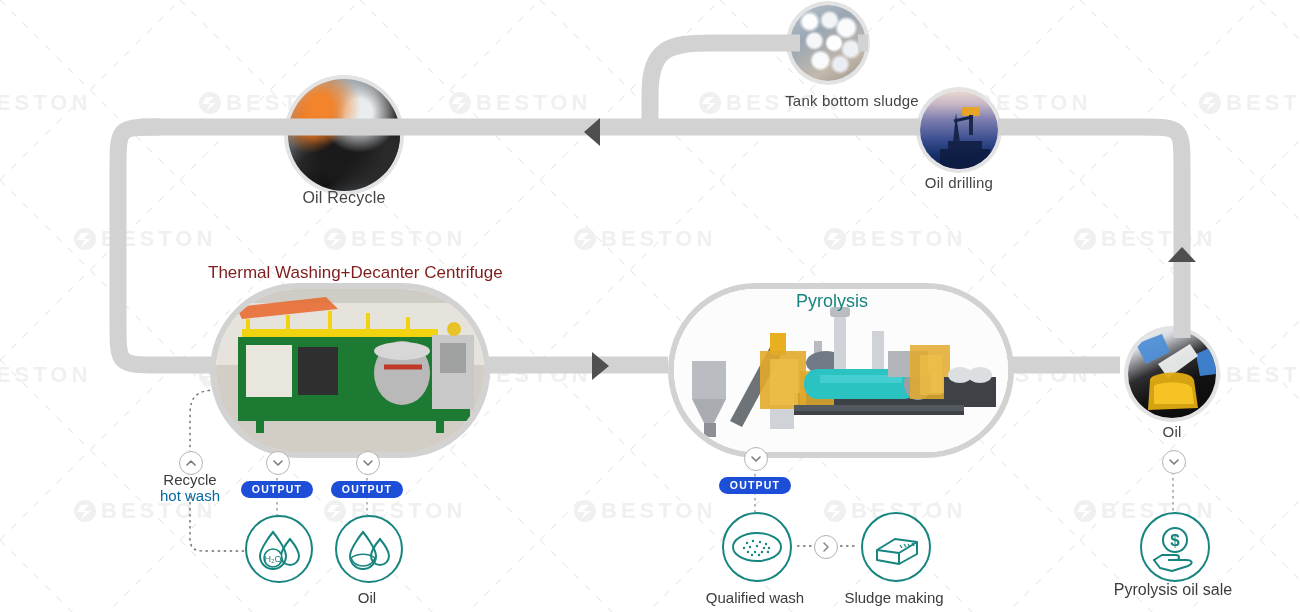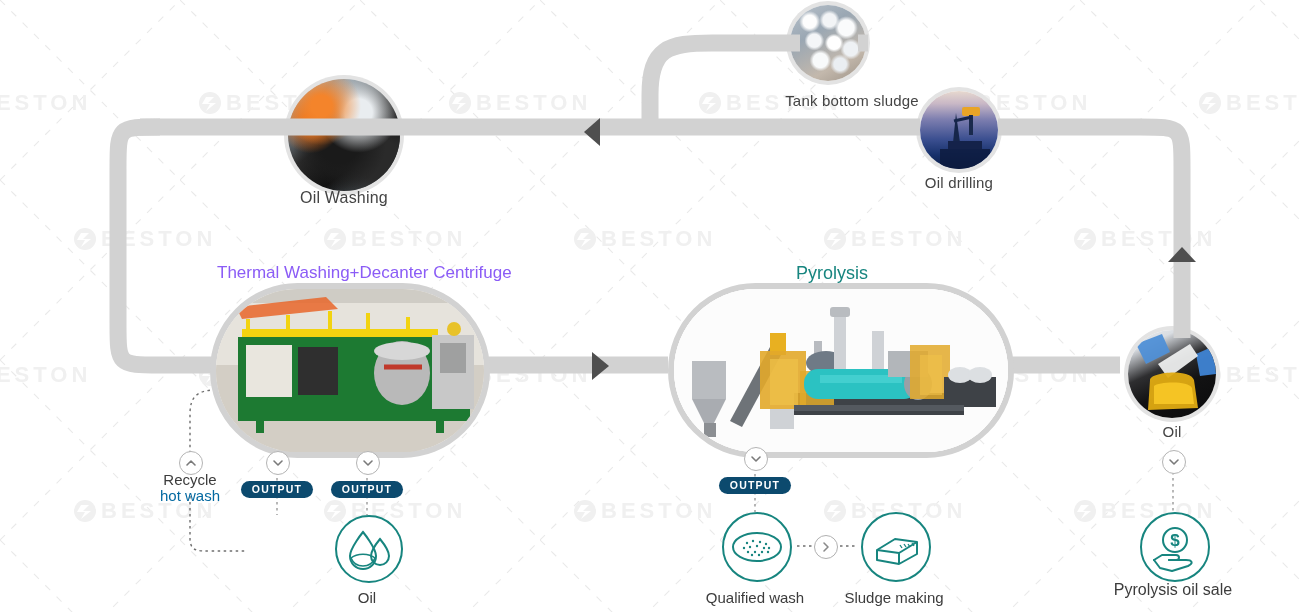--- a/index.html
+++ b/index.html
@@ -31,33 +31,33 @@
   
   .frame{
     position:absolute;border:6px solid #d2d2d2;border-radius:90px;
     background:#ffffff;overflow:hidden;z-index:4;
   }
   .frame .photoin{position:absolute;inset:0;}
 
   .sect-title{
     position:absolute;font-size:17px;white-space:nowrap;z-index:5;
   }
-  .sect-title.teal{color:#17857f;font-size:18px;}
+  .sect-title.teal{color:#17857f;font-size:18px;margin-top:28px;}
 
   
   .chev{
     position:absolute;width:22px;height:22px;border-radius:50%;
     border:1.4px solid #b4b4b4;background:#fff;z-index:5;
   }
   .chev svg{position:absolute;left:0;top:0;}
 
   
   .pill{
     position:absolute;height:17px;line-height:17px;border-radius:9px;
-    background:#0c4a6e;color:#fff;font-size:10.5px;font-weight:bold;
+    background:#1d4ed8;color:#fff;font-size:10.5px;font-weight:bold;
     letter-spacing:1.2px;text-align:center;padding:0 10px;z-index:5;
     white-space:nowrap;
   }
 
   
   .tcircle{
     position:absolute;border-radius:50%;border:2px solid #17857f;
     background:#fff;z-index:5;
   }
   .tcircle svg{position:absolute;left:0;top:0;}
@@ -273,21 +273,21 @@
 
   <div class="photo" style="left:288px;top:79px;width:112px;height:112px;">
     <div class="inner" style="background:
         radial-gradient(circle at 30% 24%, #f4842b 0 9%, rgba(244,132,43,0) 34%),
         radial-gradient(circle at 20% 38%, #e8701a 0 6%, rgba(232,112,26,0) 28%),
         radial-gradient(circle at 63% 30%, #e9edf0 0 13%, rgba(233,237,240,0) 38%),
         radial-gradient(circle at 46% 58%, #1a1a1a 0 22%, rgba(26,26,26,0) 52%),
         radial-gradient(circle at 78% 70%, #2a2a2a 0 18%, rgba(42,42,42,0) 46%),
         linear-gradient(145deg,#cdd6dc 0%,#8d9aa3 22%,#2a2a2a 48%,#111 70%,#6f7d86 100%);"></div>
   </div>
-  <div class="cap big" style="left:244px;top:189px;width:200px;">Oil Washing</div>
+  <div class="cap big" style="left:244px;top:189px;width:200px;">Oil Recycle</div>
 
   <div class="photo" style="left:790px;top:5px;width:76px;height:76px;">
     <div class="inner" style="background:
         radial-gradient(circle at 26% 22%, #fdfdfd 0 8%, rgba(253,253,253,0) 13%),
         radial-gradient(circle at 52% 20%, #f2f4f6 0 9%, rgba(242,244,246,0) 14%),
         radial-gradient(circle at 74% 30%, #fafbfc 0 10%, rgba(250,251,252,0) 15%),
         radial-gradient(circle at 32% 47%, #f4f6f8 0 10%, rgba(244,246,248,0) 15%),
         radial-gradient(circle at 58% 50%, #ffffff 0 11%, rgba(255,255,255,0) 16%),
         radial-gradient(circle at 80% 58%, #eef1f4 0 9%, rgba(238,241,244,0) 14%),
         radial-gradient(circle at 40% 73%, #f8fafb 0 10%, rgba(248,250,251,0) 15%),
@@ -318,21 +318,21 @@
         <path d="M8,14 L34,4 L42,22 L18,34 Z" fill="#4f8fd6" opacity=".95"></path>
         <path d="M68,24 L86,16 L88,44 L72,46 Z" fill="#3f84d4" opacity=".95"></path>
         <path d="M30,34 L62,14 L70,26 L40,48 Z" fill="#f2f3f3" opacity=".92"></path>
         <path d="M22,50 C22,42 62,38 66,50 L70,78 L20,80 Z" fill="#e0ab12" opacity=".95"></path>
         <path d="M26,56 C30,52 60,50 64,58 L66,74 L26,74 Z" fill="#f5c424"></path>
       </svg>
     </div>
   </div>
   <div class="cap" style="left:1122px;top:423px;width:100px;">Oil</div>
 
-  <div class="sect-title" style="left:217px;top:263px;color:#8b5cf6;">Thermal Washing+Decanter Centrifuge</div>
+  <div class="sect-title" style="left:208px;top:263px;color:#7f1d1d;">Thermal Washing+Decanter Centrifuge</div>
   <div class="frame" style="left:210px;top:283px;width:268px;height:163px;">
     <div class="photoin" style="background:linear-gradient(180deg,#dfdcd6 0%,#e7e4dd 46%,#d8d4cc 52%,#cfcac1 100%);">
       <svg width="268" height="163" viewBox="0 0 268 163" preserveAspectRatio="none">
         <rect x="0" y="0" width="268" height="14" fill="#cfccc5"></rect>
         <rect x="0" y="14" width="268" height="62" fill="#e6e3dc"></rect>
         <rect x="0" y="76" width="268" height="87" fill="#d3cec5"></rect>
         <path d="M20,18 L110,8 L122,20 L26,30 Z" fill="#e8662a" opacity=".85"></path>
         <rect x="26" y="40" width="196" height="8" fill="#f2d310"></rect>
         <rect x="30" y="30" width="4" height="14" fill="#f2d310"></rect>
         <rect x="70" y="26" width="4" height="18" fill="#f2d310"></rect>
@@ -422,20 +422,28 @@
   </div>
   <div class="tlabel" style="left:140px;top:471px;width:100px;color:#3c3c3c;">Recycle</div>
   <div class="tlabel" style="left:140px;top:487px;width:100px;color:#0369a1;">hot wash</div>
 
   <div class="chev" style="left:266px;top:451px;">
     <svg width="22" height="22" viewBox="0 0 22 22">
         <path d="M7,9 L11,13 L15,9" fill="none" stroke="#7a7a7a" stroke-width="1.6" stroke-linecap="round" stroke-linejoin="round"></path>
       </svg>
   </div>
   <div class="pill" style="left:241px;top:481px;width:72px;padding:0;">OUTPUT</div>
+  <div class="tcircle" style="left:245px;top:515px;width:64px;height:64px;">
+    <svg width="64" height="64" viewBox="0 0 64 64">
+      <path d="M26,15 C26,15 13,31 13,39 A13,13 0 0,0 39,39 C39,31 26,15 26,15 Z" fill="none" stroke="#17857f" stroke-width="2"></path>
+      <path d="M43,22 C43,22 34,33 34,39 A9,9 0 0,0 52,39 C52,33 43,22 43,22 Z" fill="none" stroke="#17857f" stroke-width="2"></path>
+      <circle cx="26" cy="41" r="9" fill="#fff" stroke="#17857f" stroke-width="1.6"></circle>
+      <text x="26" y="45" font-size="9" fill="#17857f" text-anchor="middle" font-family="Liberation Sans, sans-serif">H₂O</text>
+    </svg>
+  </div>
   <div class="tlabel" style="left:217px;top:621px;width:120px;">Water</div>
 
   <div class="chev" style="left:356px;top:451px;">
     <svg width="22" height="22" viewBox="0 0 22 22">
         <path d="M7,9 L11,13 L15,9" fill="none" stroke="#7a7a7a" stroke-width="1.6" stroke-linecap="round" stroke-linejoin="round"></path>
       </svg>
   </div>
   <div class="pill" style="left:331px;top:481px;width:72px;padding:0;">OUTPUT</div>
   <div class="tcircle" style="left:335px;top:515px;width:64px;height:64px;">
     <svg width="64" height="64" viewBox="0 0 64 64">

